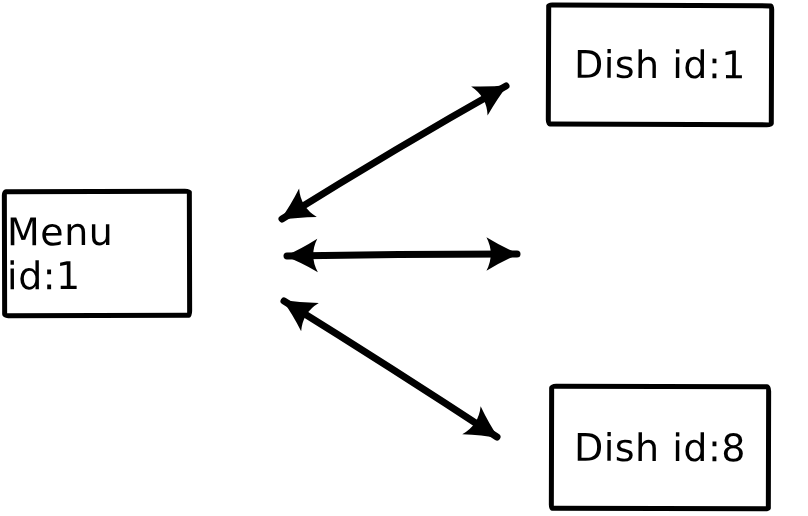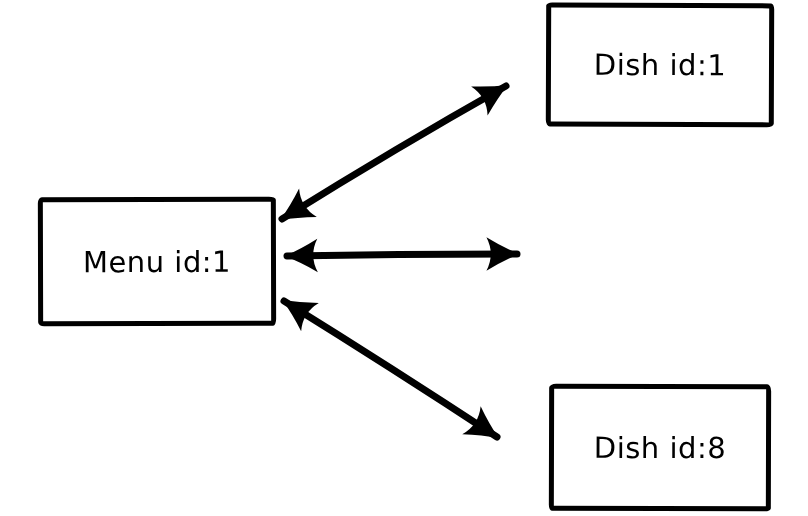--- a/index.html
+++ b/index.html
@@ -17,30 +17,30 @@
   }
   .node {
     position: absolute;
     display: flex;
     align-items: center;
     justify-content: center;
     background: #ffffff;
     border: 5px solid #000000;
     box-sizing: border-box;
     color: #000000;
-    font-size: 29px;
+    font-size: 38px;
     letter-spacing: 0.5px;
   }
   
   .node.menu  { border-radius: 4px 7px 3px 6px / 6px 3px 7px 4px; transform: rotate(-0.15deg); }
   .node.dish1 { border-radius: 6px 3px 7px 4px / 3px 6px 4px 7px; transform: rotate(0.2deg); }
   .node.dish6 { border-radius: 3px 6px 4px 7px / 7px 4px 6px 3px; transform: rotate(-0.2deg); }
   .node.dish8 { border-radius: 7px 4px 6px 3px / 4px 7px 3px 6px; transform: rotate(0.15deg); }
 
-  #node-menu-1 { left: 2px;   top: 197px; width: 238px; height: 129px; margin-left: 36px; }
+  #node-menu-1 { left: 2px;   top: 189px; width: 190px; height: 129px; }
   #node-dish-1 { left: 546px; top: 3px;   width: 228px; height: 124px; }
   #node-dish-6 { left: 548px; top: 192px; width: 225px; height: 126px; }
   #node-dish-8 { left: 549px; top: 384px; width: 222px; height: 127px; }
 
   .edges {
     position: absolute;
     left: 0; top: 0;
     width: 808px;
     height: 516px;
     pointer-events: none;

